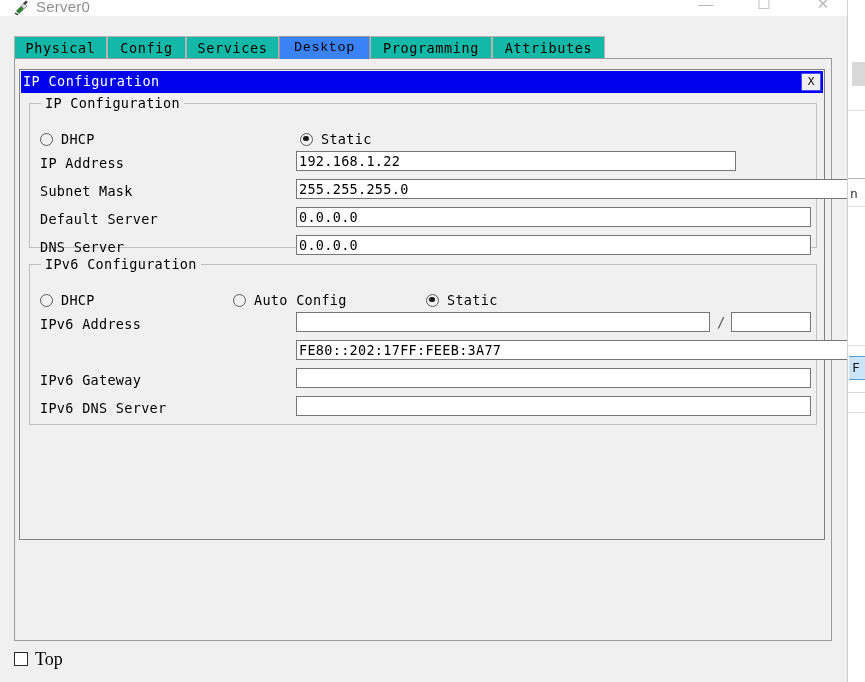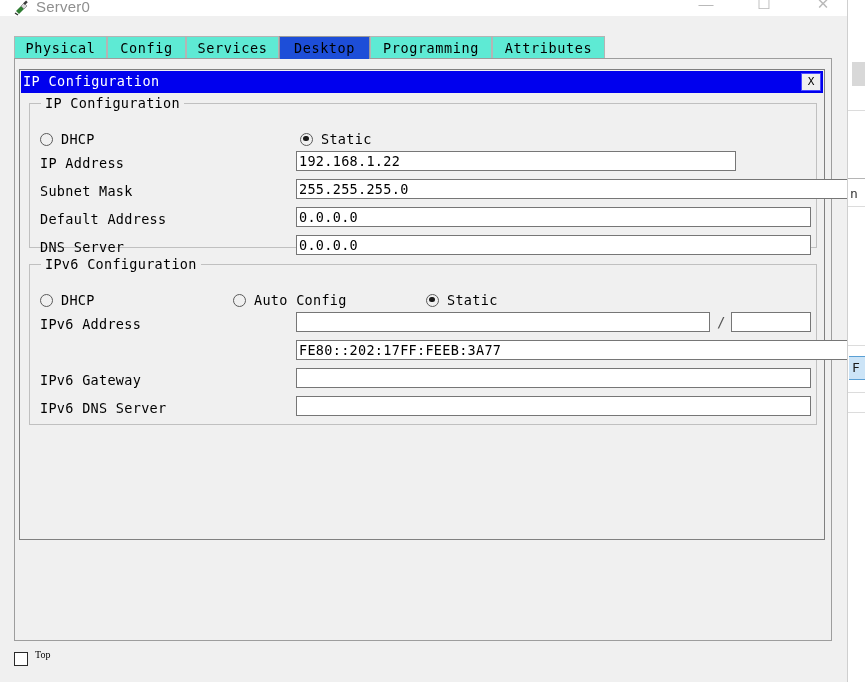--- a/index.html
+++ b/index.html
@@ -70,33 +70,34 @@
     left: 14px; top: 36px;
     width: 833px; height: 23px;
   }
   .tab {
     position: absolute;
     top: 0;
     height: 23px;
     box-sizing: border-box;
     border: 1px solid #b4b4b4;
     border-bottom: none;
-    background: #5eead4;
+    background: #14b8a6;
     font-family: "DejaVu Sans Mono", monospace;
     font-size: 13.5px;
     color: #000;
     text-align: center;
     line-height: 22px;
     cursor: default;
     letter-spacing: 0.6px;
   }
   .tab.active {
-    background: #1d4ed8;
+    background: #3b82f6;
     border-color: #9a9a9a;
     z-index: 5;
+    font-family: Liberation Mono, monospace;
   }
 
   
   #content-panel {
     position: absolute;
     left: 14px; top: 58px;
     width: 818px;
     height: 583px;
     background: #f0f0f0;
     border: 1px solid #9d9d9d;
@@ -246,21 +247,21 @@
     width: 14px; height: 14px;
     background: #ffffff;
     border: 1.5px solid #2a2a2a;
     box-sizing: border-box;
     cursor: default;
   }
   #top-check-label {
     position: absolute;
     left: 35px; top: 4px;
     font-family: "Liberation Serif", serif;
-    font-size: 10px;
+    font-size: 18px;
     color: #000;
   }
 
   
   #bg-sliver {
     position: absolute;
     left: 847px; top: 0;
     width: 18px; height: 682px;
     background: #ffffff;
     border-left: 1px solid #cfcfcf;
@@ -357,21 +358,21 @@
           <span class="radio-dot checked"></span>
           <span class="radio-label">Static</span>
         </div>
 
         <span class="fld-label" style="left:10px; top:51px;">IP Address</span>
         <div class="txtbox" style="left:266px; top:47px; width:440px;">192.168.1.22</div>
 
         <span class="fld-label" style="left:10px; top:79px;">Subnet Mask</span>
         <div class="txtbox" style="left:266px; top:75px; width:610px;">255.255.255.0</div>
 
-        <span class="fld-label" style="left:10px; top:107px;">Default Address</span>
+        <span class="fld-label" style="left:10px; top:107px;">Default Server</span>
         <div class="txtbox" style="left:266px; top:103px; width:515px;">0.0.0.0</div>
 
         <span class="fld-label" style="left:10px; top:135px;">DNS Server</span>
         <div class="txtbox" style="left:266px; top:131px; width:515px;">0.0.0.0</div>
       </div>
 
       <div class="groupbox" id="group-ipv6">
         <span class="group-legend">IPv6 Configuration</span>
 
         <div class="radio-wrap" style="left:10px; top:18px;">

